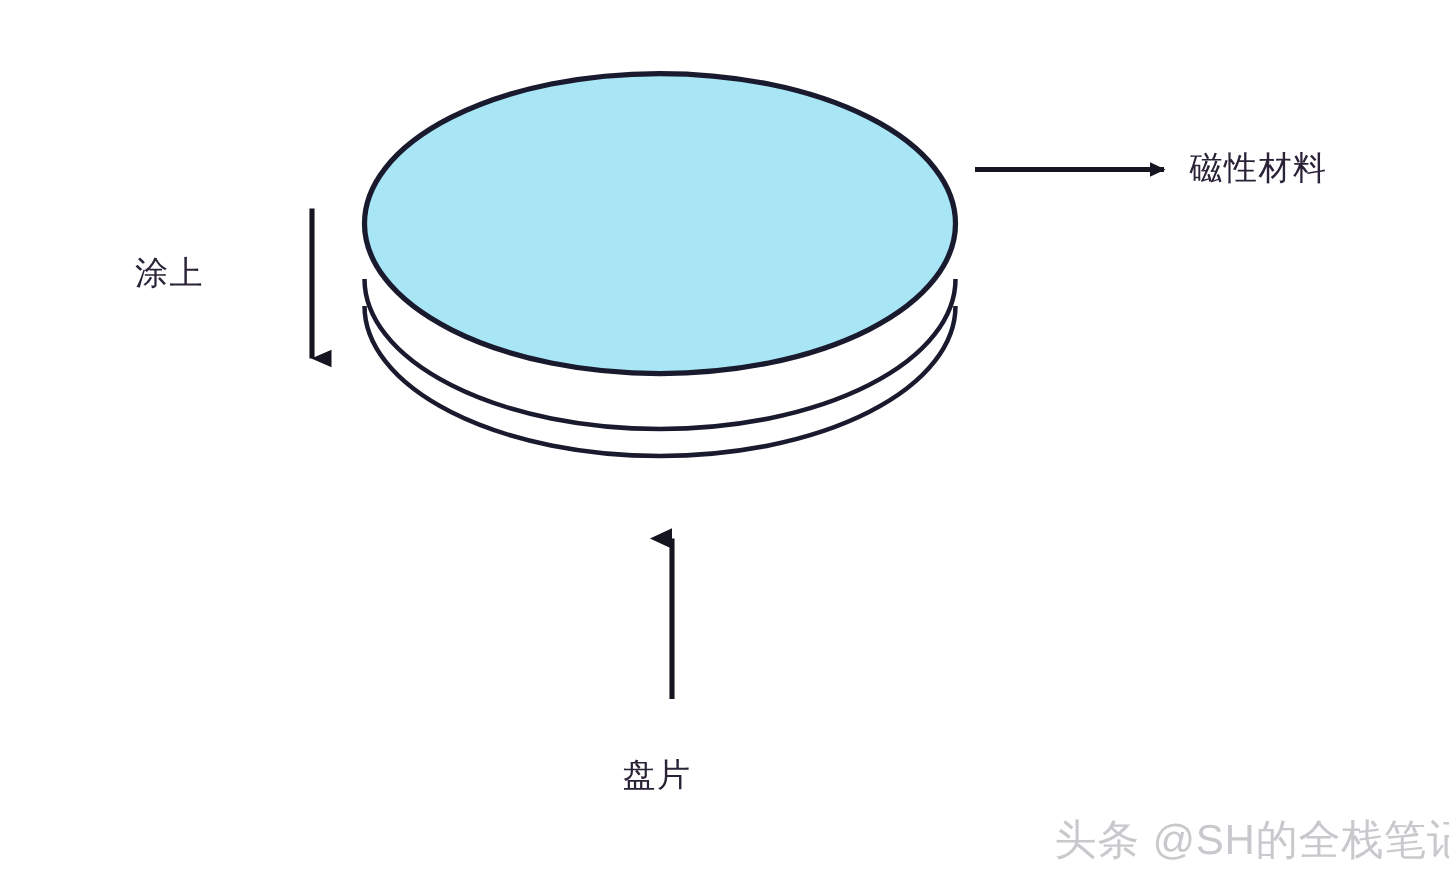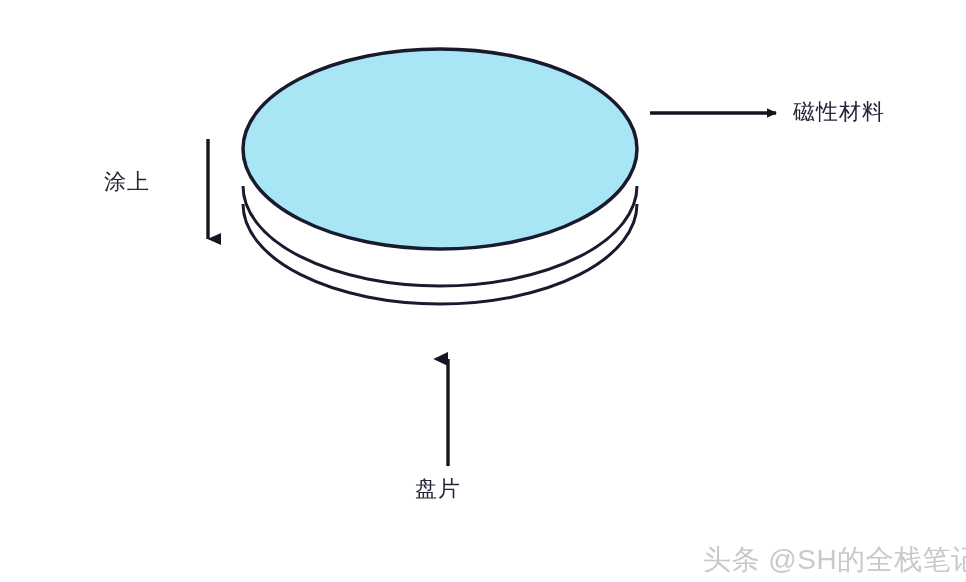--- a/index.html
+++ b/index.html
@@ -33,26 +33,26 @@
     line-height: 1.1;
     letter-spacing: 1px;
     white-space: nowrap;
     font-family: "Liberation Sans", "DejaVu Sans", sans-serif;
   }
   #label-magnetic-material {
     left: 793px;
     top: 100px;
   }
   #label-coat-on {
-    left: 104px;
+    left: 90px;
     top: 170px;
   }
   #label-platter {
     left: 415px;
-    top: 477px;
+    top: 505px;
   }
   #watermark {
     position: absolute;
     left: 703px;
     top: 541px;
     font-size: 28px;
     letter-spacing: 0.5px;
     color: #c9c9cd;
     white-space: nowrap;
     font-family: "Liberation Sans", "DejaVu Sans", sans-serif;

